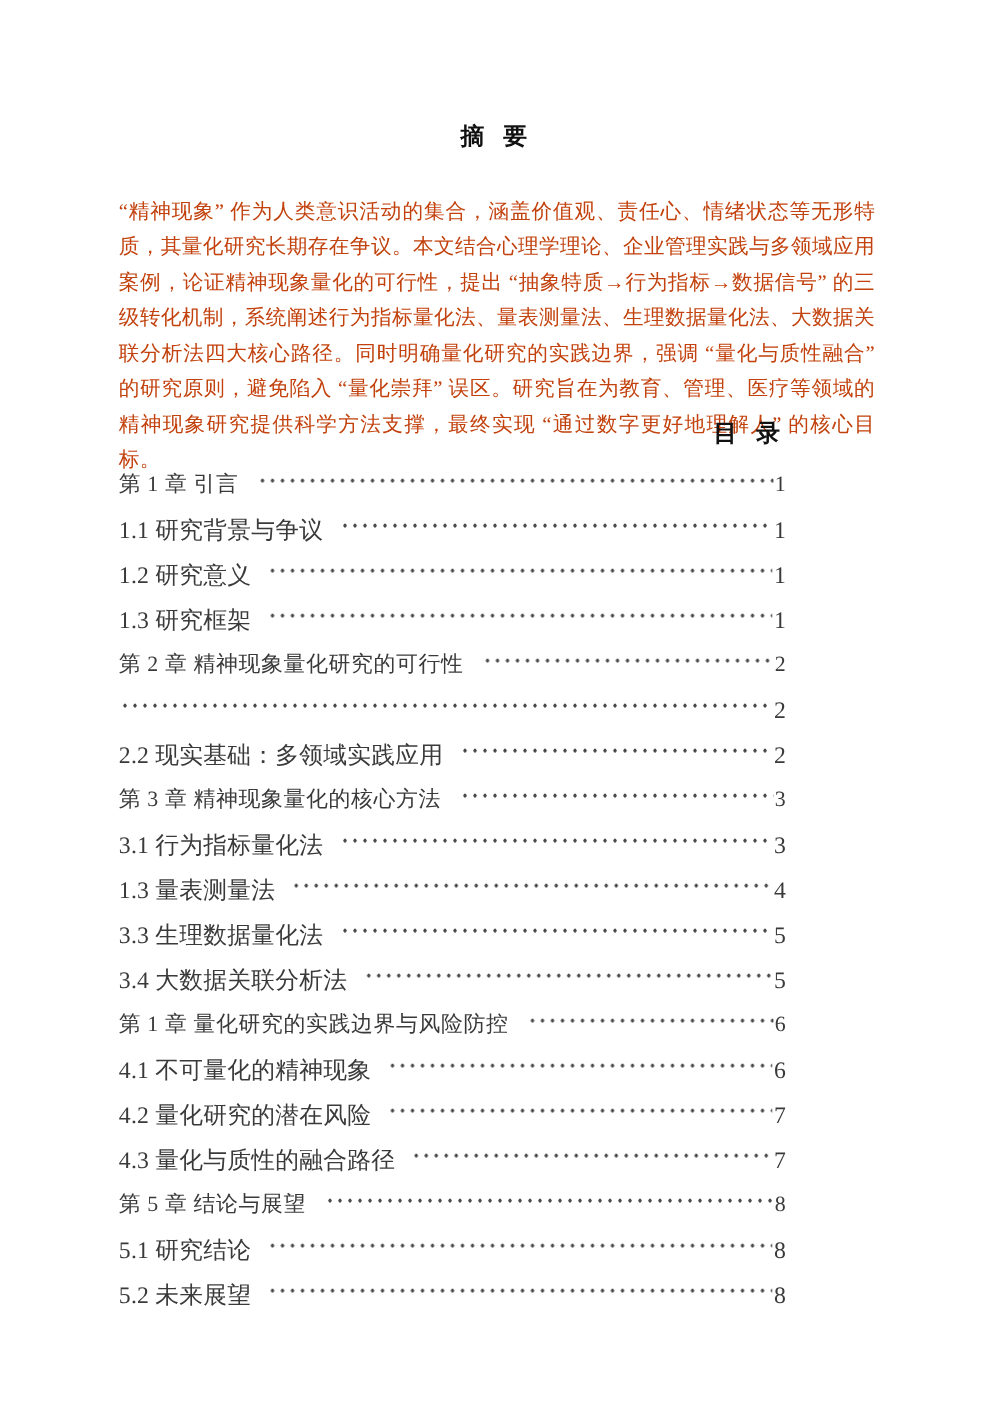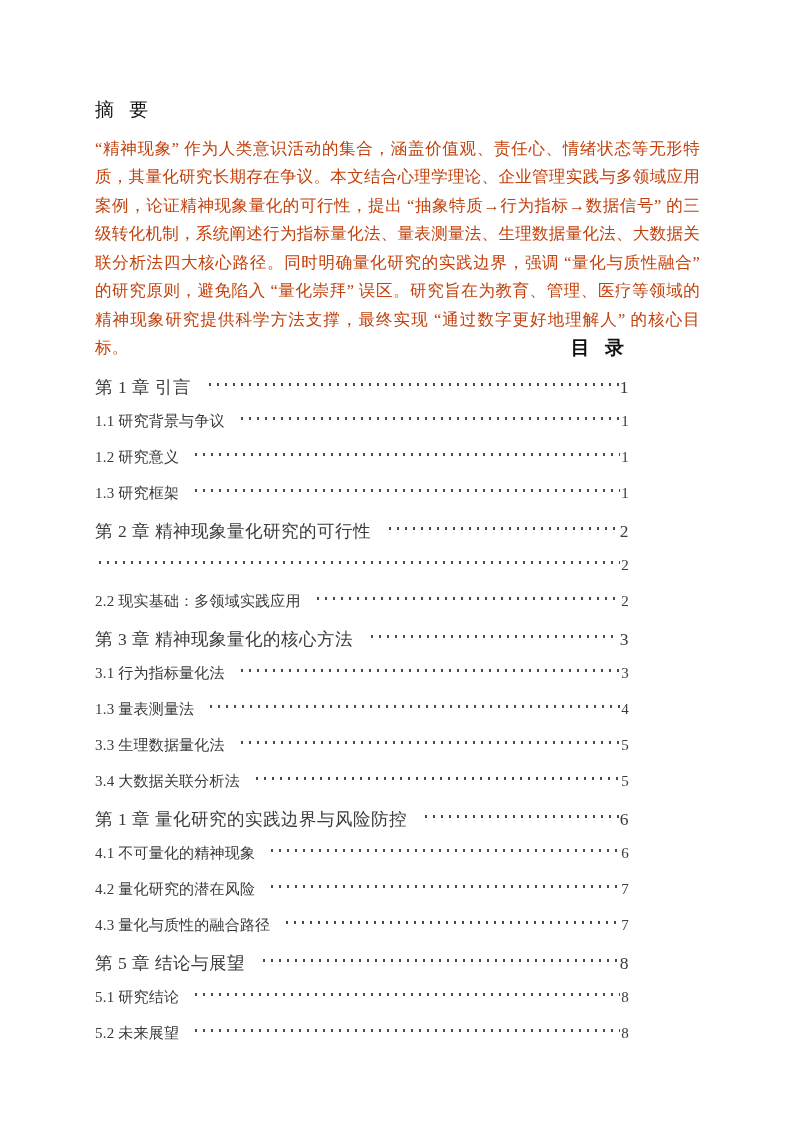--- a/index.html
+++ b/index.html
@@ -29,26 +29,26 @@
   
   .abstract-section {
     position: absolute;
     left: 95px;
     top: 98px;
     width: 605px;
   }
 
   .section-heading {
     font-family: "Liberation Sans", "DejaVu Sans", sans-serif;
-    font-weight: normal;
+    font-weight: bold;
     font-size: 19px;
     letter-spacing: 5px;
-    text-align: left;
+    text-align: center;
     color: #111111;
-    margin: 0 0 12px 0;
+    margin: 0 0 32px 0;
     padding: 0;
     line-height: 1.3;
   }
 
   .abstract-body {
     font-family: "Liberation Serif", "DejaVu Serif", serif;
     font-size: 16.5px;
     line-height: 28.5px;
     text-align: justify;
     text-justify: inter-ideograph;
@@ -129,21 +129,21 @@
   .toc-entry.level-1 {
     font-size: 17.5px;
     letter-spacing: 0.5px;
   }
   .toc-entry.level-1 .toc-label {
     padding-right: 14px;
   }
 
   
   .toc-entry.level-2 {
-    font-size: 15px;
+    font-size: 19px;
     letter-spacing: 0.2px;
   }
   .toc-entry.level-2 .toc-label {
     padding-right: 12px;
   }
 </style>
 </head>
 <body>
 
 <div class="page">

